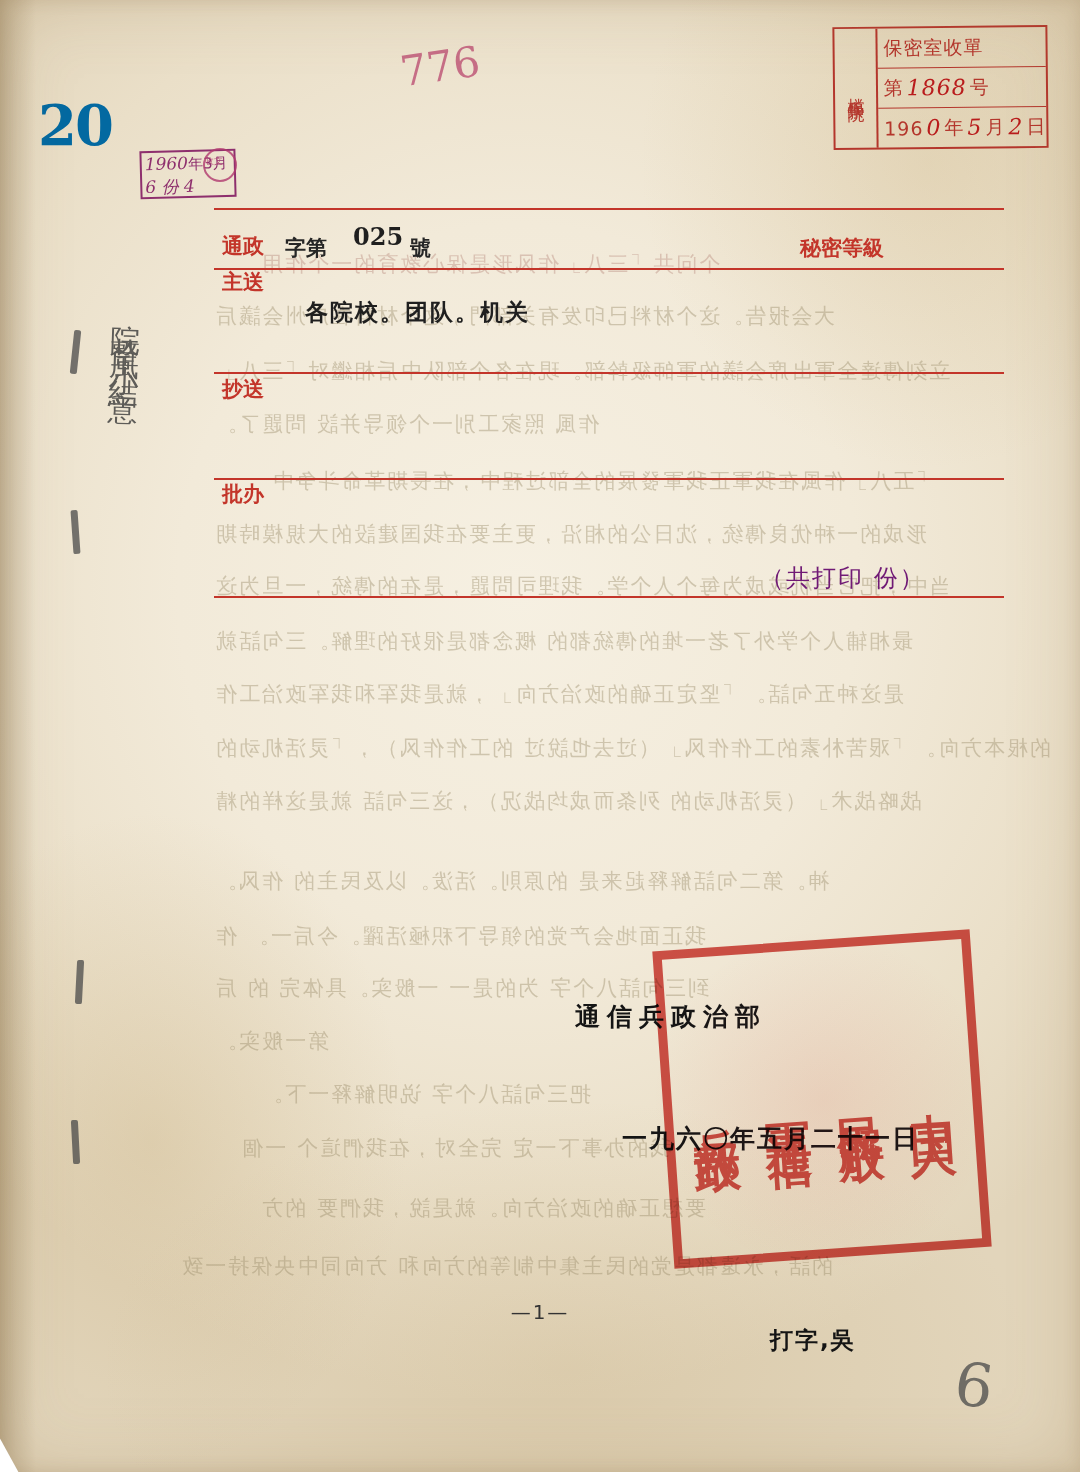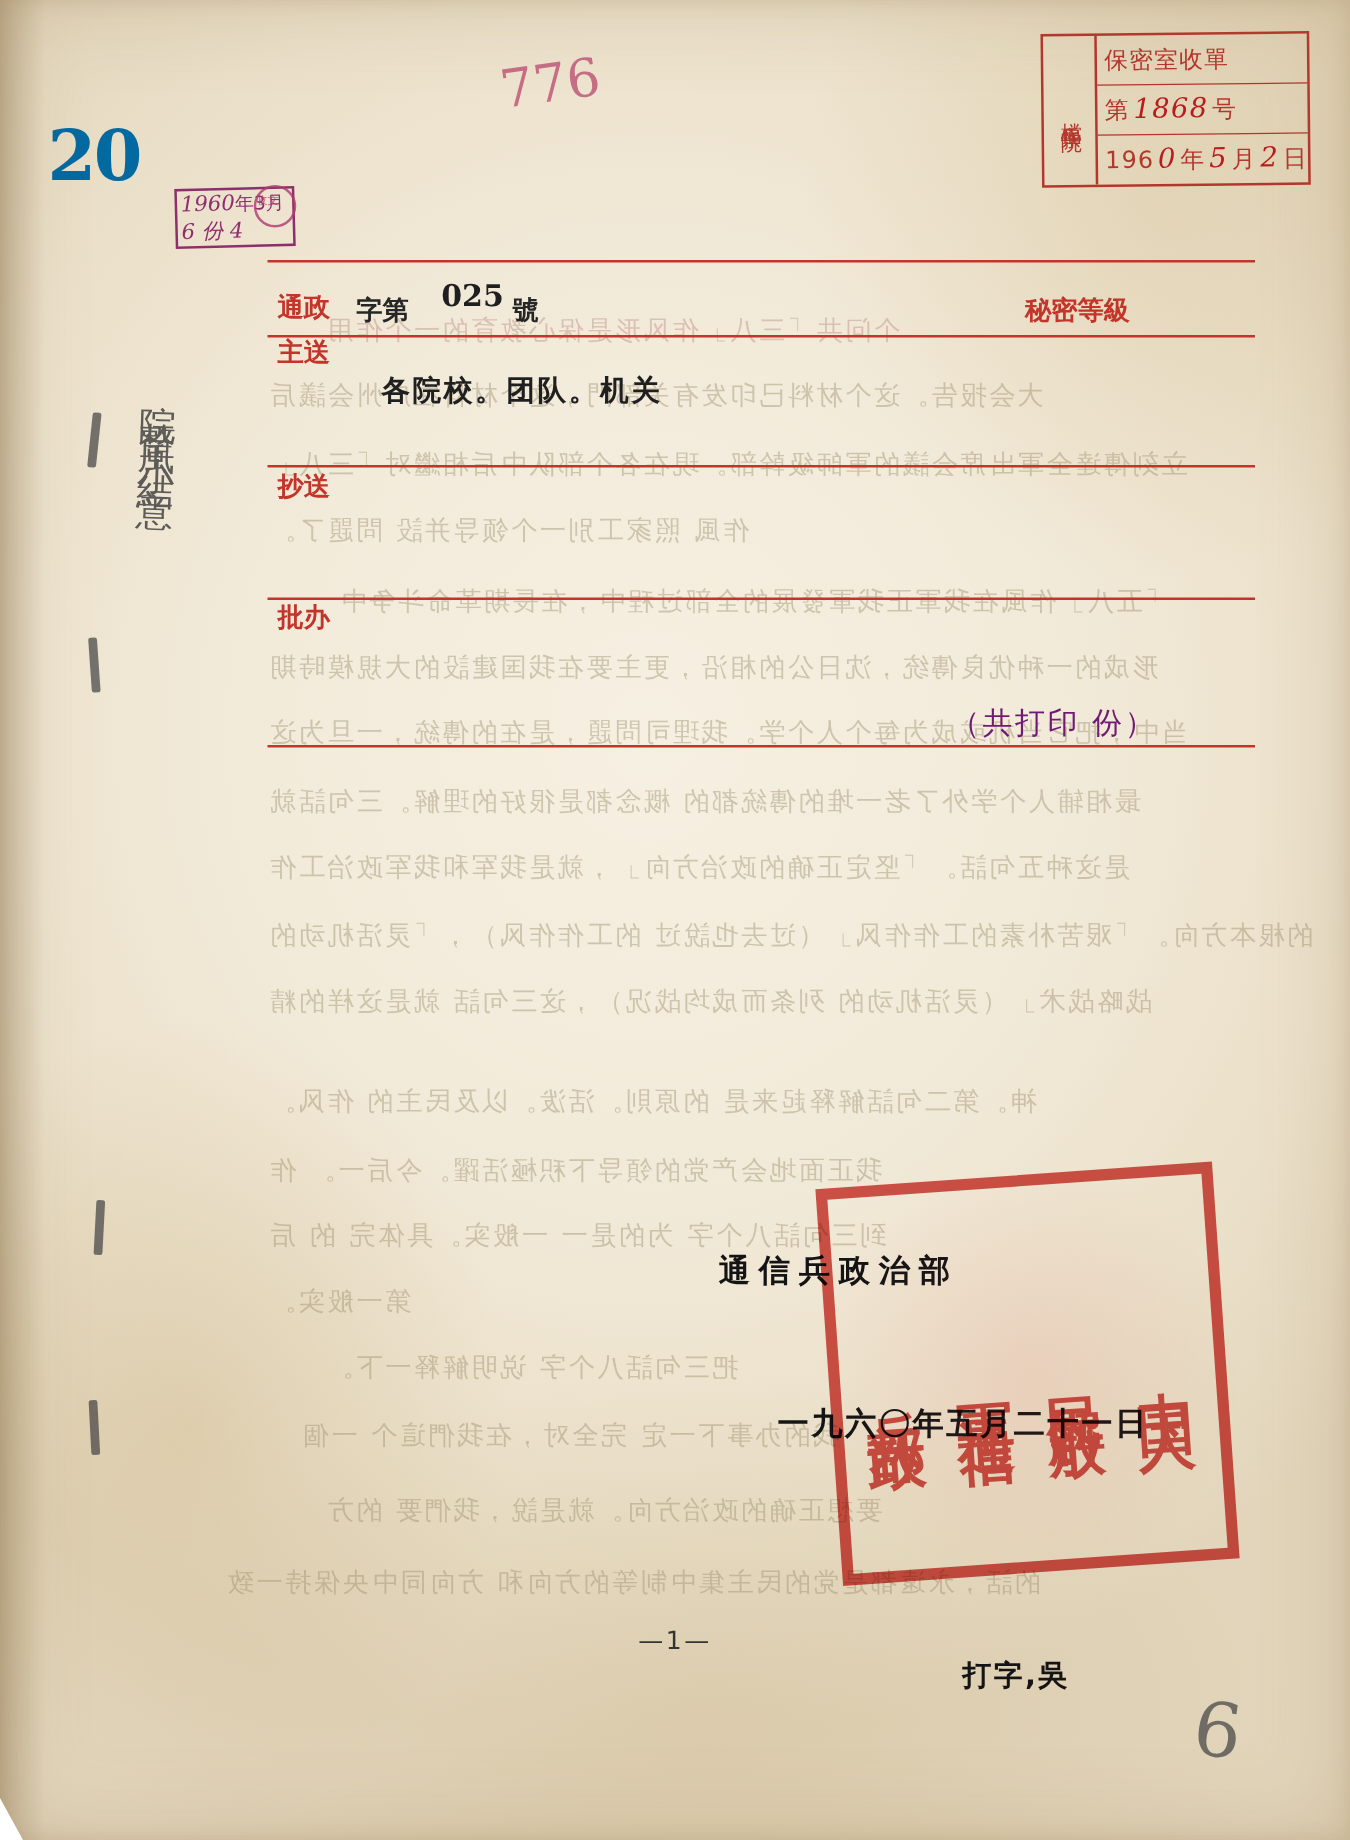--- a/index.html
+++ b/index.html
@@ -411,21 +411,21 @@
     <div class="hand">6 份 4</div>
   </div>
   <div class="round-seal">收文</div>
 
   <div class="rule" style="top:208px;"></div>
 
   <div class="abs lbl" style="left:222px; top:232px;">通政</div>
   <div class="abs lbl-black" style="left:285px; top:234px;">字第</div>
   <div class="abs field-hand" style="left:353px; top:222px;">025</div>
   <div class="abs lbl-black" style="left:410px; top:234px;">號</div>
-  <div class="abs lbl" style="left:820px; top:234px;text-align:right;">秘密等級</div>
+  <div class="abs lbl" style="left:800px; top:234px;text-align:right;">秘密等級</div>
 
   <div class="rule" style="top:268px;"></div>
 
   <div class="abs lbl" style="left:222px; top:268px;">主送</div>
   <div class="abs recipients">各院校。团队。机关</div>
   <div class="rule" style="top:372px;"></div>
 
   <div class="abs lbl" style="left:222px; top:375px;">抄送</div>
   <div class="abs recipients" style="top:408px;"></div>
   <div class="rule" style="top:478px;"></div>

